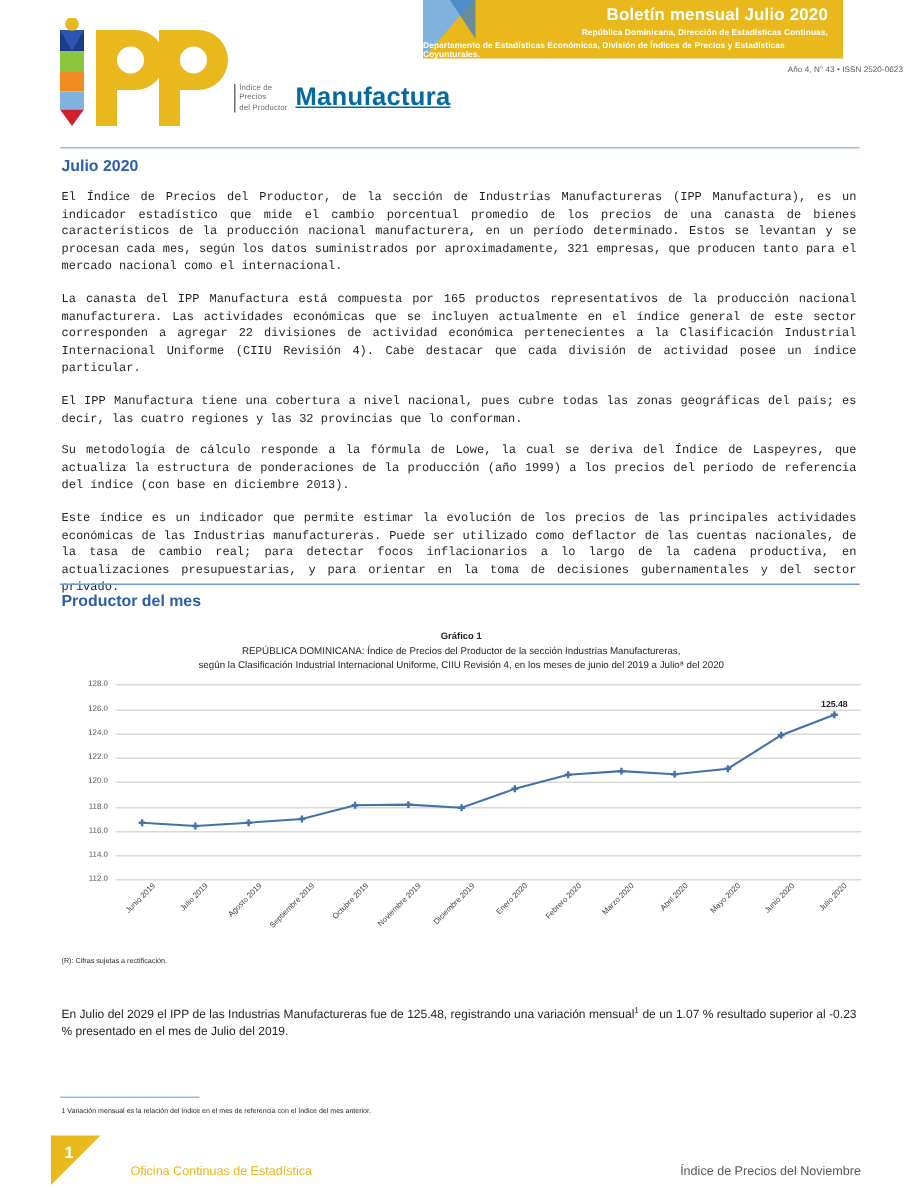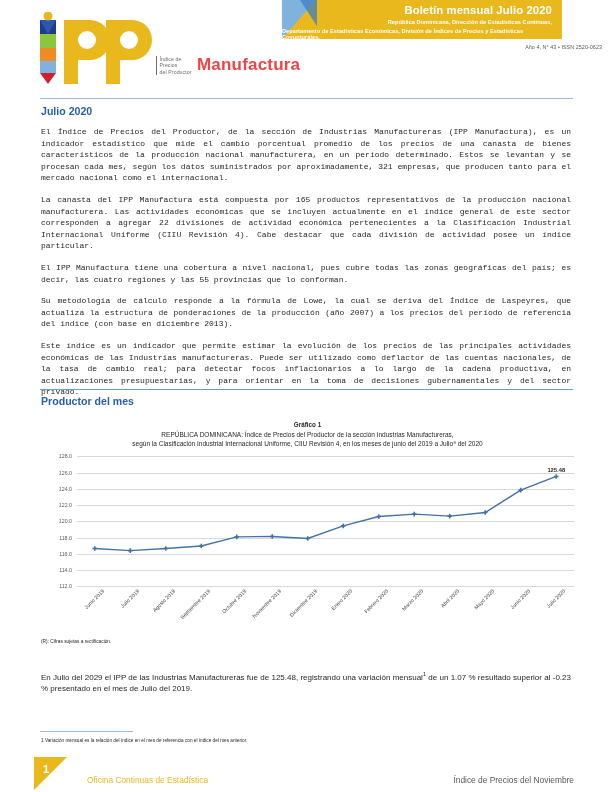--- a/index.html
+++ b/index.html
@@ -41,22 +41,23 @@
     border-left: 1.2px solid #6d6e71;
     padding-left: 2.5px;
     letter-spacing: 0.1px;
   }
   .manufactura {
     position: absolute;
     left: 197px;
     top: 55px;
     font-size: 17px;
     font-weight: bold;
-    color: #ef4444;
+    color: #0369a1;
     letter-spacing: 0.2px;
+    text-decoration: underline;
   }
   .gold-band {
     position: absolute;
     left: 282px;
     top: 0px;
     width: 280px;
     height: 39px;
     background: #e8b81d;
   }
   .gold-band .tri-light {
@@ -371,22 +372,22 @@
   <div class="issn-line">Año 4, N° 43 • ISSN 2520-0623</div>
 </div>
 
 <div class="content">
   <div class="rule-top"></div>
   <div class="month-title">Julio 2020</div>
 
   <div class="paras">
     <p>El Índice de Precios del Productor, de la sección de Industrias Manufactureras (IPP Manufactura), es un indicador estadístico que mide el cambio porcentual promedio de los precios de una canasta de bienes característicos de la producción nacional manufacturera, en un período determinado. Estos se levantan y se procesan cada mes, según los datos suministrados por aproximadamente, 321 empresas, que producen tanto para el mercado nacional como el internacional.</p>
     <p>La canasta del IPP Manufactura está compuesta por 165 productos representativos de la producción nacional manufacturera. Las actividades económicas que se incluyen actualmente en el índice general de este sector corresponden a agregar 22 divisiones de actividad económica pertenecientes a la Clasificación Industrial Internacional Uniforme (CIIU Revisión 4). Cabe destacar que cada división de actividad posee un índice particular.</p>
-    <p>El IPP Manufactura tiene una cobertura a nivel nacional, pues cubre todas las zonas geográficas del país; es decir, las cuatro regiones y las 55 provincias que lo conforman.</p>
-    <p>Su metodología de cálculo responde a la fórmula de Lowe, la cual se deriva del Índice de Laspeyres, que actualiza la estructura de ponderaciones de la producción (año 2007) a los precios del período de referencia del índice (con base en diciembre 2013).</p>
+    <p>El IPP Manufactura tiene una cobertura a nivel nacional, pues cubre todas las zonas geográficas del país; es decir, las cuatro regiones y las 32 provincias que lo conforman.</p>
+    <p>Su metodología de cálculo responde a la fórmula de Lowe, la cual se deriva del Índice de Laspeyres, que actualiza la estructura de ponderaciones de la producción (año 1999) a los precios del período de referencia del índice (con base en diciembre 2013).</p>
     <p>Este índice es un indicador que permite estimar la evolución de los precios de las principales actividades económicas de las Industrias manufactureras. Puede ser utilizado como deflactor de las cuentas nacionales, de la tasa de cambio real; para detectar focos inflacionarios a lo largo de la cadena productiva, en actualizaciones presupuestarias, y para orientar en la toma de decisiones gubernamentales y del sector privado.</p>
   </div>
 
   <div class="results-rule"></div>
   <div class="results-title">Productor del mes</div>
 
   <div class="chart-wrap">
     <div class="chart-num">Gráfico 1</div>
     <div class="chart-cap">
       <div>REPÚBLICA DOMINICANA: Índice de Precios del Productor de la sección Industrias Manufactureras,</div>

